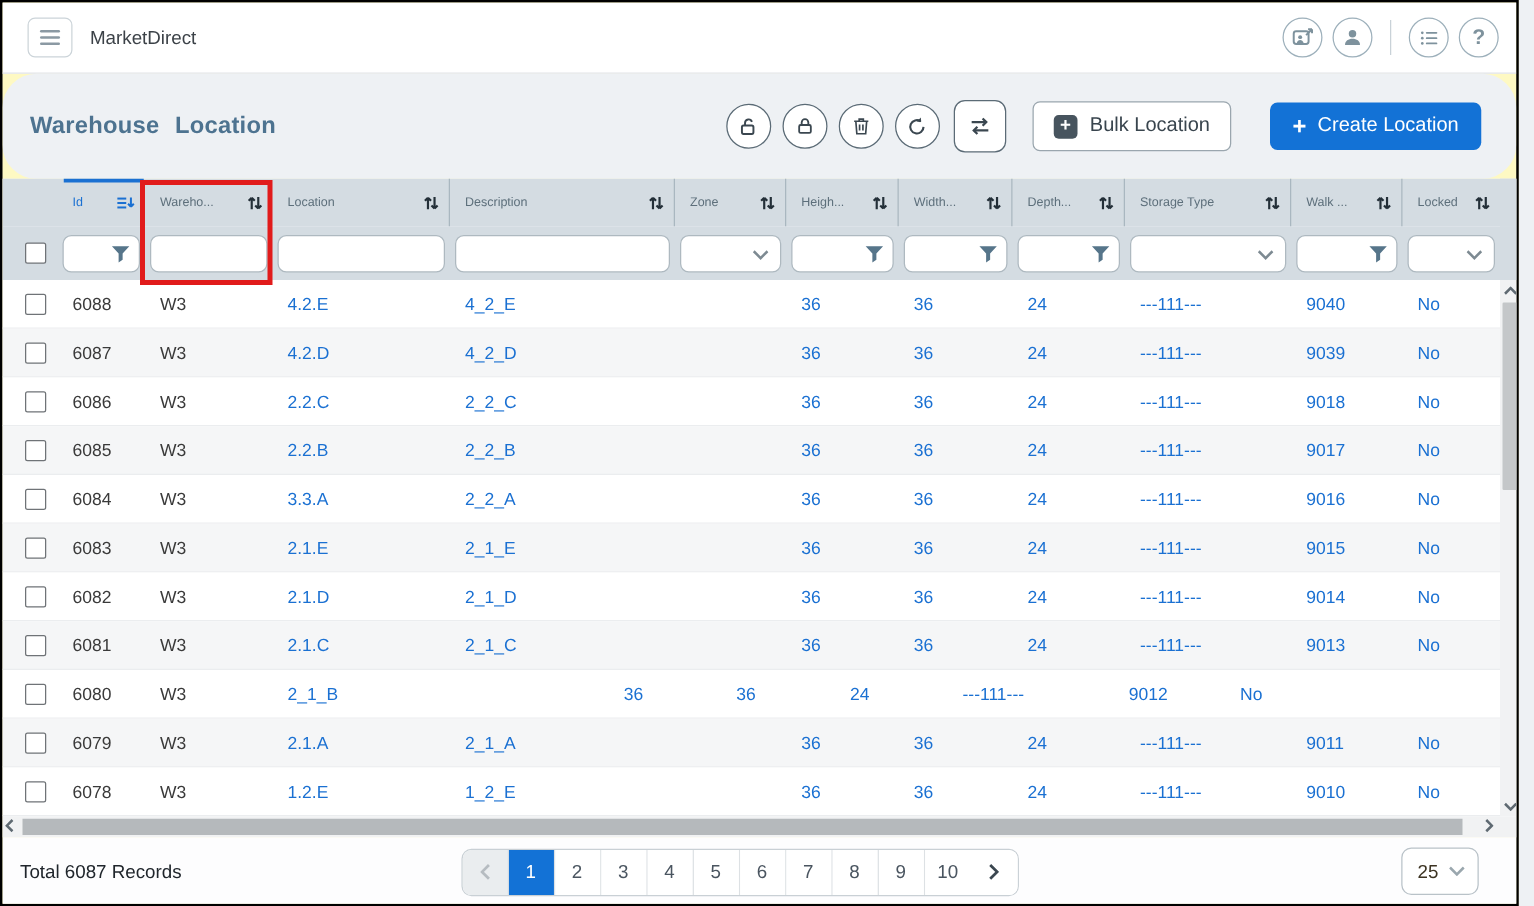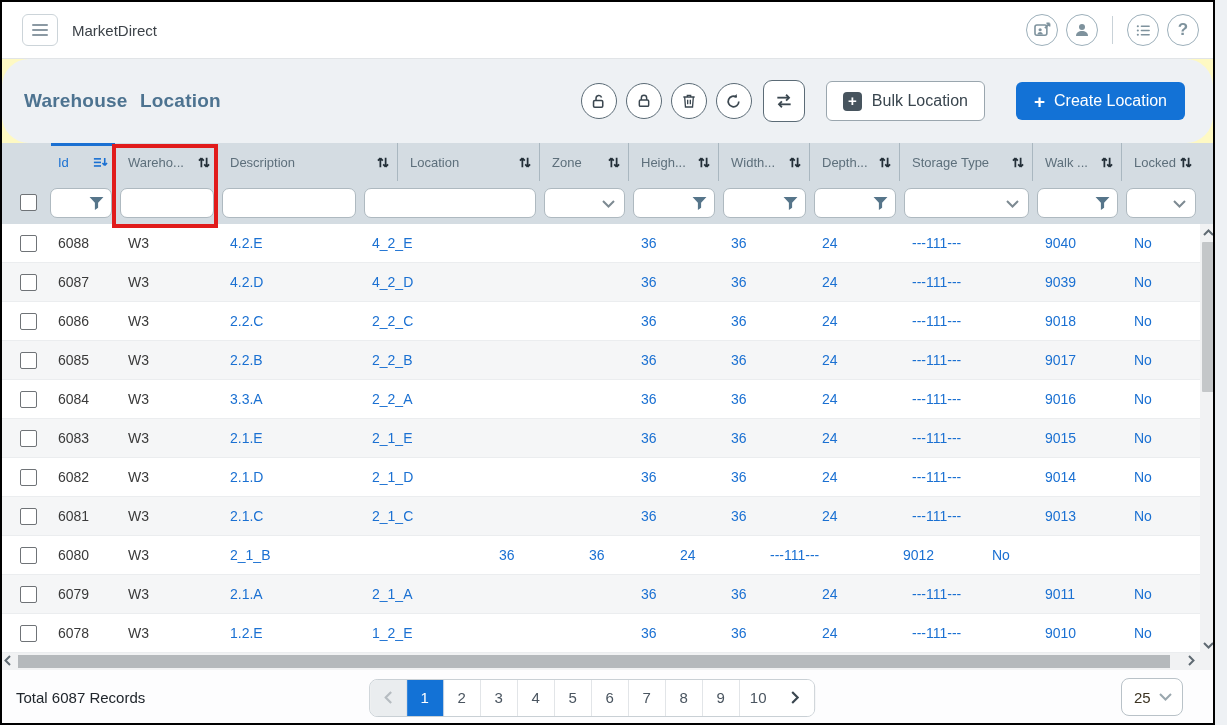--- a/index.html
+++ b/index.html
@@ -28,21 +28,21 @@
   .create-btn { height:38px; margin-left:22px; border:none; border-radius:6px; background:#1372d6; color:#fff; display:flex; align-items:center; gap:9px; padding:0 18px; font-size:16px; cursor:pointer; }
   .create-plus { font-size:19px; font-weight:bold; line-height:1; }
 
   
   .grid { position:relative; width:1215px; background:#fff; }
   .hdr-row, .flt-row { display:flex; background:#d4dce2; }
   .hdr-row { height:38px; }
   .flt-row { height:43px; }
   .hdr-right-cap { width:17px; background:#d4dce2; }
   .hcell { position:relative; display:flex; align-items:center; padding:0 7px 0 12px; }
-  .hcell .lbl { flex:1; font-size:13px; color:#5d6f7b; white-space:nowrap; overflow:hidden; }
+  .hcell .lbl { flex:1; font-size:10px; color:#5d6f7b; white-space:nowrap; overflow:hidden; }
   .hcell.sep { border-right:1px solid #a9b7c0; }
   .hcell.c-id .lbl { color:#1a70d2; }
   .hcell.c-id::before { content:""; position:absolute; top:0; left:5px; right:1px; height:3px; background:#1a70d2; }
   .sort-ico { flex:none; color:#232f38; }
   .fcell { display:flex; align-items:center; padding:0 4px; }
   .fbox { position:relative; width:100%; height:30px; background:#fff; border:1px solid #aeb9c0; border-radius:7px; }
   .fbox .funnel { position:absolute; right:7px; top:7px; }
   .fbox .dd-chevron { position:absolute; right:9px; top:11px; }
   .sel-cell { justify-content:flex-start; padding-left:18px; }
   .checkbox { width:17px; height:17px; border:1.5px solid #6f7377; border-radius:2px; background:#fff; display:inline-block; cursor:pointer; }
@@ -189,29 +189,29 @@
           <path d="M13.2 3v8.2M13.2 11.2l-2.6-2.6M13.2 11.2l2.6-2.6" stroke="#1a70d2" stroke-width="1.8" fill="none"></path>
         </svg>
       </div>
       <div class="hcell c-warehouse">
         <span class="lbl">Wareho...</span>
         <svg class="sort-ico" width="14" height="15" viewBox="0 0 16 16" fill="none" stroke="#232f38" stroke-width="2">
           <path d="M5 13.5V3M5 3L2.2 5.8M5 3l2.8 2.8"></path>
             <path d="M11 2.5V13M11 13l-2.8-2.8M11 13l2.8-2.8"></path>
         </svg>
       </div>
+      <div class="hcell c-location sep">
+        <span class="lbl">Location</span>
+        <svg class="sort-ico" width="14" height="15" viewBox="0 0 16 16" fill="none" stroke="#232f38" stroke-width="2">
+          <path d="M5 13.5V3M5 3L2.2 5.8M5 3l2.8 2.8"></path>
+            <path d="M11 2.5V13M11 13l-2.8-2.8M11 13l2.8-2.8"></path>
+        </svg>
+      </div>
       <div class="hcell c-description sep">
         <span class="lbl">Description</span>
-        <svg class="sort-ico" width="14" height="15" viewBox="0 0 16 16" fill="none" stroke="#232f38" stroke-width="2">
-          <path d="M5 13.5V3M5 3L2.2 5.8M5 3l2.8 2.8"></path>
-            <path d="M11 2.5V13M11 13l-2.8-2.8M11 13l2.8-2.8"></path>
-        </svg>
-      </div>
-      <div class="hcell c-location sep">
-        <span class="lbl">Location</span>
         <svg class="sort-ico" width="14" height="15" viewBox="0 0 16 16" fill="none" stroke="#232f38" stroke-width="2">
           <path d="M5 13.5V3M5 3L2.2 5.8M5 3l2.8 2.8"></path>
             <path d="M11 2.5V13M11 13l-2.8-2.8M11 13l2.8-2.8"></path>
         </svg>
       </div>
       <div class="hcell c-zone sep">
         <span class="lbl">Zone</span>
         <svg class="sort-ico" width="14" height="15" viewBox="0 0 16 16" fill="none" stroke="#232f38" stroke-width="2">
           <path d="M5 13.5V3M5 3L2.2 5.8M5 3l2.8 2.8"></path>
             <path d="M11 2.5V13M11 13l-2.8-2.8M11 13l2.8-2.8"></path>

